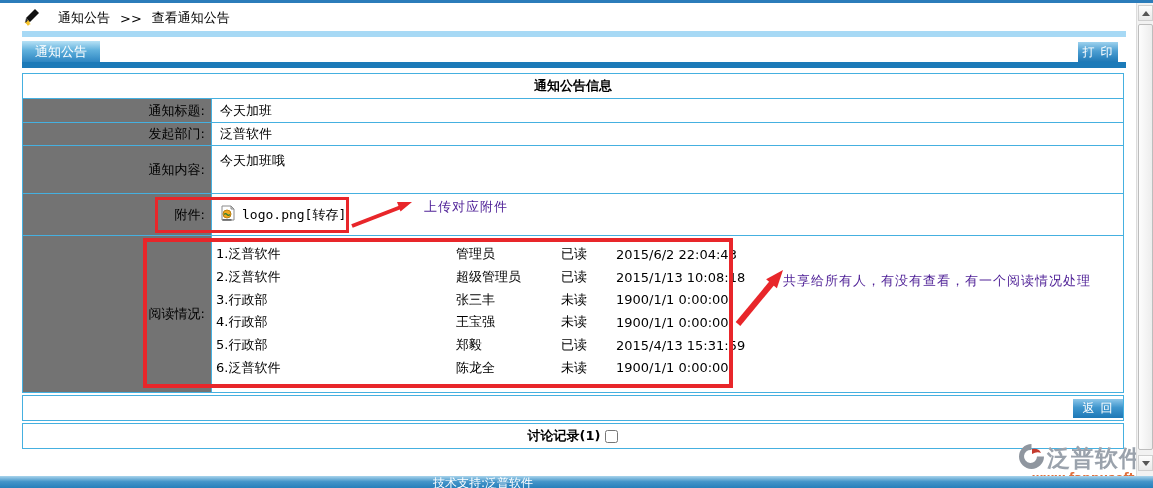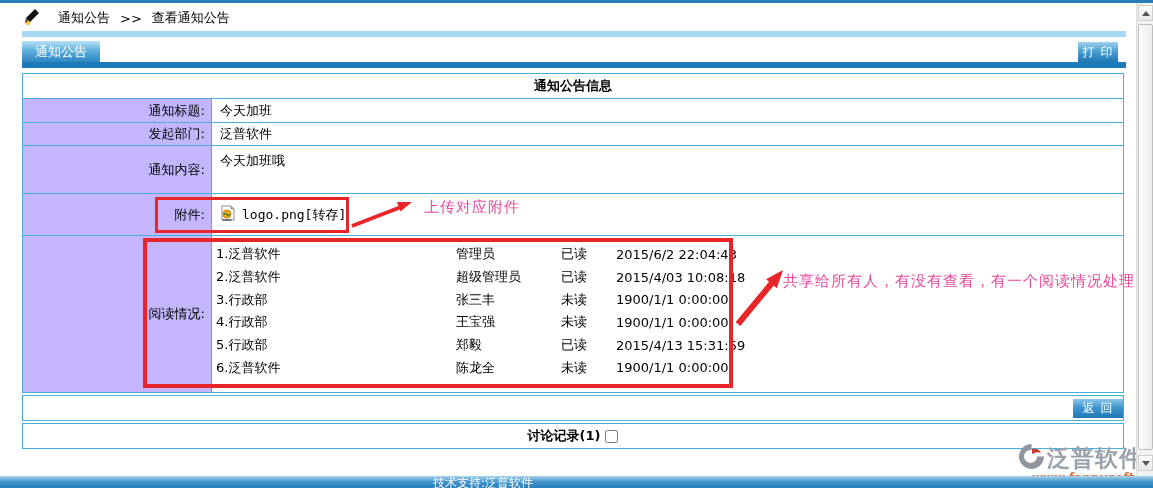--- a/index.html
+++ b/index.html
@@ -24,21 +24,21 @@
   .printbtn{position:absolute;left:1078px;top:42px;width:40px;height:20px;
        background:linear-gradient(180deg,#9ed2ee 0%,#4d9fd2 45%,#1e78b6 100%);
        color:#fff;font-size:12px;display:flex;align-items:center;justify-content:center;cursor:pointer;letter-spacing:1px;}
   .darkbar{position:absolute;left:22px;top:62px;width:1104px;height:6px;background:#1c7ab8;}
 
   
   .table{position:absolute;left:22px;top:73px;width:1100px;border:1px solid #45b0e0;background:#fff;}
   .trow{display:flex;border-bottom:1px solid #45b0e0;}
   .trow:last-child{border-bottom:none;}
   .thead{height:24px;align-items:center;justify-content:center;font-weight:bold;font-size:13px;}
-  .lbl{width:182px;background:#c4b5fd;border-right:1px solid #45b0e0;display:flex;align-items:center;justify-content:flex-end;padding-right:6px;font-size:13px;color:#000;}
+  .lbl{width:182px;background:#737373;border-right:1px solid #45b0e0;display:flex;align-items:center;justify-content:flex-end;padding-right:6px;font-size:13px;color:#000;}
   .val{flex:1;display:flex;align-items:center;padding-left:8px;font-size:13px;color:#000;}
   .h23{height:23px;} .h22{height:22px;}
   .content-row{height:47px;}
   .content-row .val{align-items:flex-start;padding-top:6px;}
   .attach-row{height:41px;}
   .attach-link{display:flex;align-items:center;gap:6px;font-family:"DejaVu Sans Mono","Liberation Mono",monospace;font-size:13px;cursor:pointer;}
   .read-row{height:156px;}
   .read-row .lbl{font-size:13px;}
   .read-list{flex:1;padding:7px 0 0 4px;display:flex;flex-direction:column;}
   .r-line{display:grid;grid-template-columns:240px 105px 55px 1fr;height:22.7px;align-items:center;font-size:13px;}
@@ -48,21 +48,21 @@
   .retbtn{width:50px;height:19px;background:linear-gradient(180deg,#8cc7ea 0%,#3f96cd 45%,#1e78b6 100%);
        color:#fff;font-size:12px;display:flex;align-items:center;justify-content:center;cursor:pointer;letter-spacing:1px;}
   .discbox{position:absolute;left:22px;top:423px;width:1100px;height:24px;border:1px solid #45b0e0;display:flex;align-items:center;justify-content:center;gap:5px;background:#fff;}
   .disclabel{font-weight:bold;font-size:13px;}
   .discbox input{width:13px;height:13px;margin:0;}
 
   
   .ann-box{position:absolute;border:3px solid #e8262a;z-index:5;pointer-events:none;}
   .attach-ann{left:155px;top:197px;width:188px;height:30px;}
   .read-ann{left:143px;top:238px;width:582px;height:142px;border-width:4px;}
-  .ann-text{position:absolute;color:#ec4899;font-size:15px;z-index:6;letter-spacing:1px;white-space:nowrap;}
+  .ann-text{position:absolute;color:#4c1d95;font-size:13px;z-index:6;letter-spacing:1px;white-space:nowrap;}
   .ann-text1{left:424px;top:198px;}
   .ann-text2{left:783px;top:272px;}
   .arrow-overlay{position:absolute;left:0;top:0;width:1153px;height:488px;z-index:6;pointer-events:none;}
 
   
   .watermark{position:absolute;left:1018px;top:443px;z-index:2;}
   .wm-row{display:flex;align-items:center;gap:2px;}
   .wm-brand{font-size:23px;font-weight:bold;color:#9aa2ac;letter-spacing:1px;}
   .wm-url{font-size:12px;font-weight:bold;color:#e0703c;margin-left:14px;margin-top:-3px;}
 
@@ -148,21 +148,21 @@
         <div class="r-line">
           <span><span>1.</span><span>泛普软件</span></span>
           <span>管理员</span>
           <span>已读</span>
           <span>2015/6/2 22:04:43</span>
         </div>
         <div class="r-line">
           <span><span>2.</span><span>泛普软件</span></span>
           <span>超级管理员</span>
           <span>已读</span>
-          <span>2015/4/03 10:08:18</span>
+          <span>2015/1/13 10:08:18</span>
         </div>
         <div class="r-line">
           <span><span>3.</span><span>行政部</span></span>
           <span>张三丰</span>
           <span>未读</span>
           <span>1900/1/1 0:00:00</span>
         </div>
         <div class="r-line">
           <span><span>4.</span><span>行政部</span></span>
           <span>王宝强</span>

